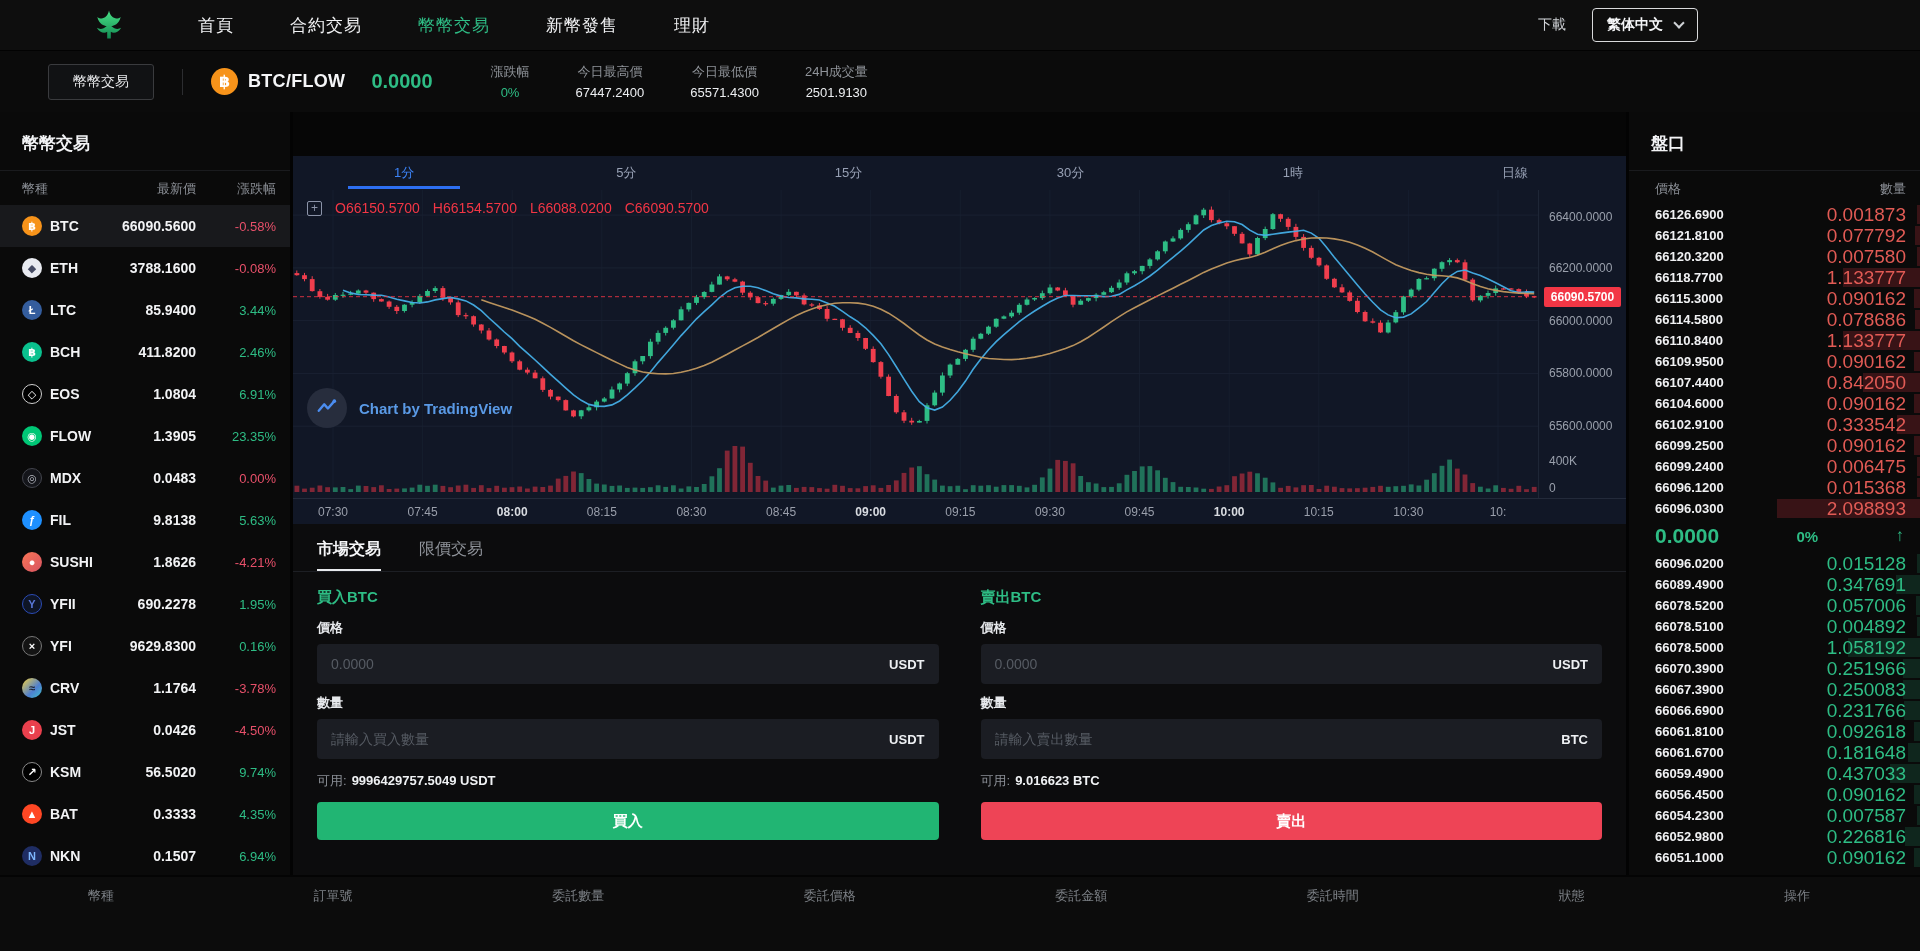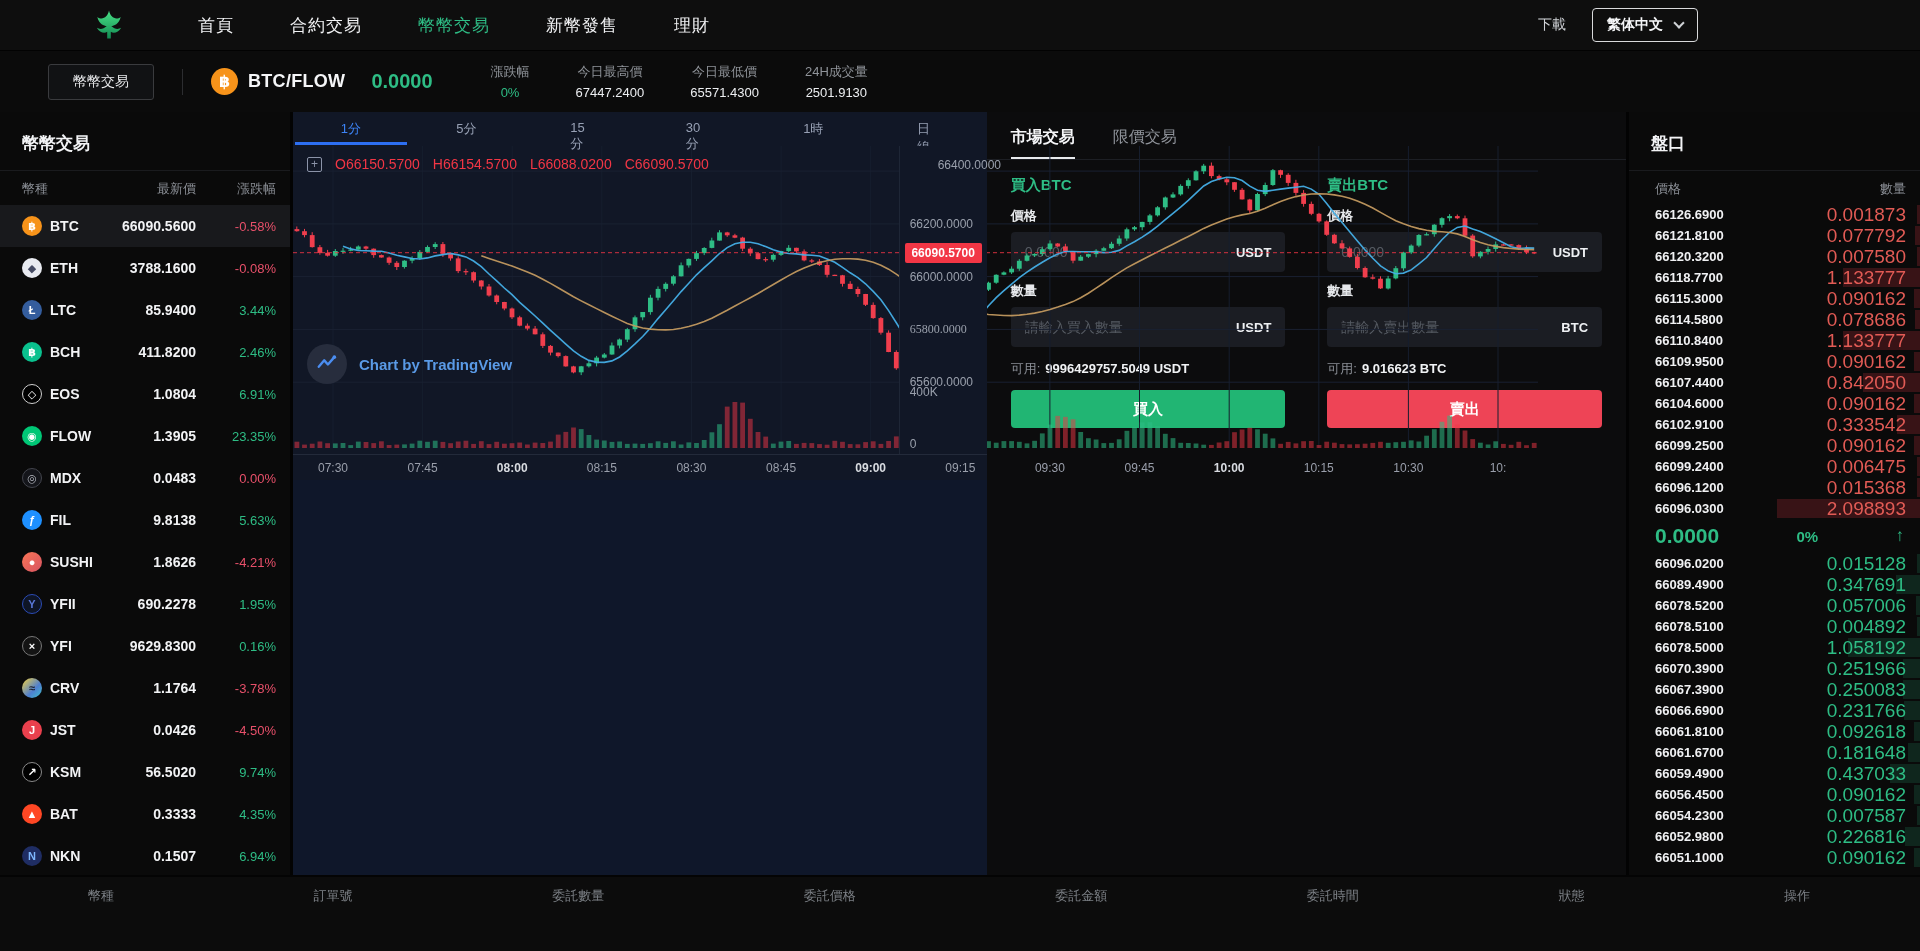--- a/index.html
+++ b/index.html
@@ -35,21 +35,21 @@
   .last-price { font-size:20px; font-weight:700; color:#2ebd85; margin-left:26px; }
   .tstats { display:flex; gap:46px; margin-left:58px; }
   .stat { display:flex; flex-direction:column; align-items:center; gap:4px; }
   .s-label { font-size:13px; color:#8f9399; }
   .s-value { font-size:13px; color:#eceef1; font-weight:500; }
   .s-value.green { color:#2ebd85; }
 
   
   .content { display:flex; height:763px; background:#040404; }
   .coinlist { width:293px; background:#0a0a0a; border-right:3px solid #030303; }
-  .maincol { flex:1; background:#0f172a; display:flex; flex-direction:row; }
+  .maincol { flex:1; background:#fde047; display:flex; flex-direction:column; }
   .orderbook { width:294px; background:#0a0a0a; border-left:3px solid #030303; }
 
   
   .panel-title { font-size:17px; font-weight:700; color:#f2f3f5; padding:20px 22px 15px 22px;
     border-bottom:1px solid #1a1b1e; }
   .coin-head { display:grid; grid-template-columns:1fr 96px 80px; padding:9px 14px 7px 22px;
     color:#8b8f96; font-size:13px; }
   .coin-head span:nth-child(2){ text-align:right; }
   .coin-head span:nth-child(3){ text-align:right; }
   .coin-row { display:grid; grid-template-columns:1fr 96px 80px; align-items:center;
@@ -885,26 +885,26 @@
         <div class="tv-watermark">
           <span class="tv-circle">
             <svg width="22" height="22" viewBox="0 0 24 24">
               <polyline points="3,15 9,8 13,12.5 20,4.5" fill="none" stroke="#4b8df0" stroke-width="2.6" stroke-linecap="round" stroke-linejoin="round"></polyline>
               <circle cx="20" cy="4.5" r="2" fill="#4b8df0"></circle>
             </svg>
           </span>
           <span class="tv-text">Chart by TradingView</span>
         </div>
         <div class="axis-col" id="axisCol">
-            <span class="axis-label" style="top: 19px; margin-left: 28px;">66400.0000</span>
+            <span class="axis-label" style="top: 27px;">66400.0000</span>
             <span class="axis-label" style="top: 77.8723px;">66200.0000</span>
             <span class="axis-label" style="top: 130.638px;">66000.0000</span>
-            <span class="axis-label" style="top: 183.404px; font-family: Liberation Serif, serif;">65800.0000</span>
+            <span class="axis-label" style="top: 183.404px;">65800.0000</span>
             <span class="axis-label" style="top: 236.17px;">65600.0000</span>
-            <span class="axis-label" style="top: 246px;">400K</span>
+            <span class="axis-label" style="top: 271px;">400K</span>
             <span class="axis-label" style="top: 298px;">0</span>
             <span class="price-badge" style="top: 106.743px;">66090.5700</span>
           </div>
       </div>
       <div class="time-axis" id="timeAxis">
           <span style="left: 40px;">07:30</span>
           <span style="left: 129.615px;">07:45</span>
           <span class="bold" style="left: 219.231px;">08:00</span>
           <span style="left: 308.846px;">08:15</span>
           <span style="left: 398.462px;">08:30</span>

